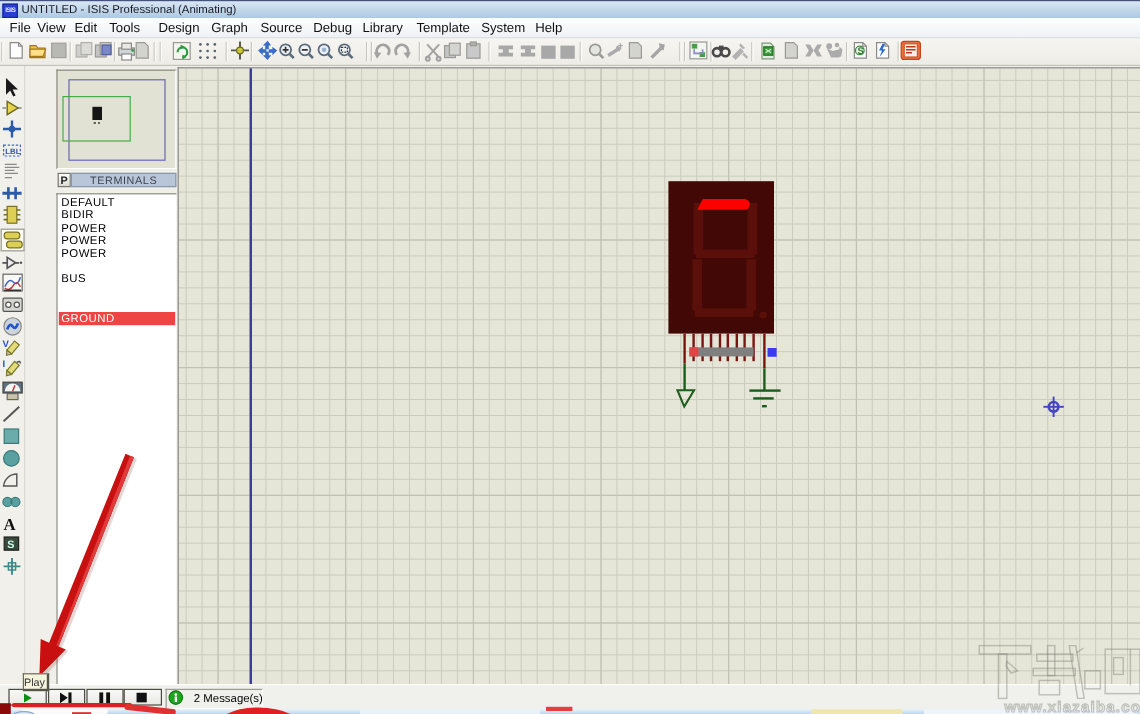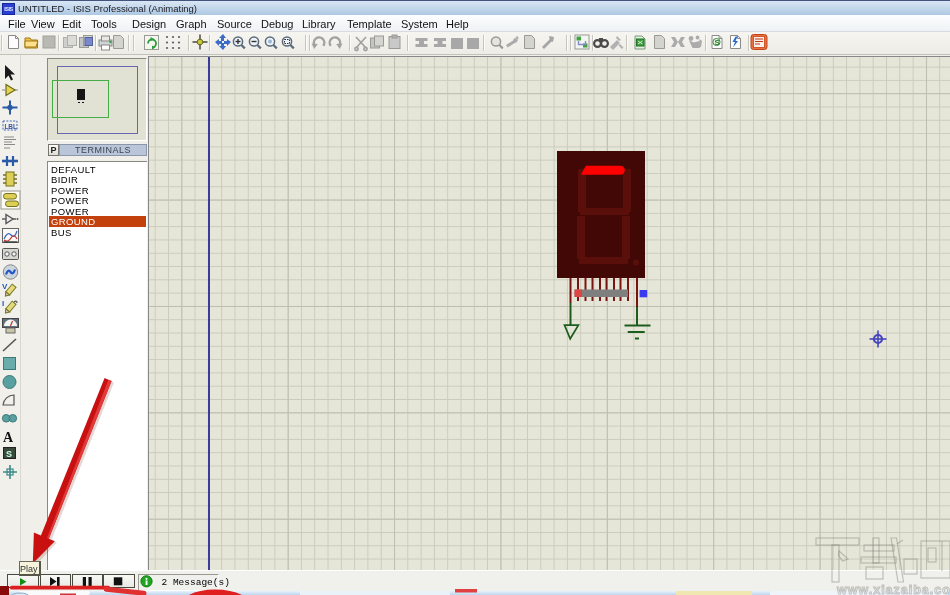--- a/index.html
+++ b/index.html
@@ -36,35 +36,35 @@
 #pv-dots { position:absolute; left:30px; top:42.5px; width:6px; height:1.8px;
   background:linear-gradient(to right,#111 1.8px,transparent 1.8px, transparent 3.8px, #111 3.8px, #111 5.6px, transparent 5.6px); }
 
 #pbtn { position:absolute; left:48px; top:144px; width:11px; height:12px; background:linear-gradient(#fcfcfc,#dcdcd6);
   border:1px solid #77766d; font-size:9px; font-weight:bold; text-align:center; line-height:11px; color:#222;}
 #phead { position:absolute; left:59px; top:144px; width:88px; height:12px; background:#b9c6da;
   border:1px solid #8b97a8; font-size:9px; color:#3c4450; text-align:center; line-height:11px; letter-spacing:0.5px;}
 #plist { position:absolute; left:47px; top:161px; width:100px; height:413px; background:#fff;
   border-left:1px solid #8a897f; border-top:1px solid #8a897f; }
 #plist .it { position:absolute; left:1px; width:97px; height:11px; font-size:9.5px; line-height:11px; padding-left:2px; color:#000; letter-spacing:0.4px;}
-#plist .sel { background:#c2410c; color:#fff; }
+#plist .sel { background:#ef4444; color:#fff;margin-top:44px; }
 
 
 #canvas { position:absolute; left:148px; top:56px; width:802px; height:514px;
   background-color:#e6e6d8;
   background-image:
     linear-gradient(to right,#bfbfb1 1px,transparent 1px),linear-gradient(to bottom,#bfbfb1 1px,transparent 1px),
     linear-gradient(to right,#cbcbbd 1px,transparent 1px),linear-gradient(to bottom,#cbcbbd 1px,transparent 1px);
   background-size:106.4px 106.4px,106.4px 106.4px,13.3px 13.3px,13.3px 13.3px;
   background-position:32.3px 36.2px,32.3px 36.2px,5.7px 9.6px,5.7px 9.6px;
   border-top:1px solid #888;  border-left:1px solid #888; }
 #sheetline { position:absolute; left:58.5px; top:0; width:2px; height:514px; background:#3b3b9e; }
 
 
-#statusbar { position:absolute; left:0; top:570px; width:950px; height:21px; background:#f0f0ec; border-top:1px solid #fff;font-family:Liberation Mono, monospace; }
+#statusbar { position:absolute; left:0; top:570px; width:950px; height:21px; background:#f0f0ec; border-top:1px solid #fff; }
 .sunken { position:absolute; top:3px; height:17px; border:1px solid; border-color:#9b9a92 #ffffff #ffffff #9b9a92; }
 .sbtn { position:absolute; top:2.8px; width:31.5px; height:14px; background:linear-gradient(#f8f8f6,#e9e9e4);
   border:1.5px solid #4a4a42; }
 #msgtext { position:absolute; left:23px; top:2px; font-size:9.5px; color:#000; white-space:nowrap; }
 #runtext { position:absolute; left:6px; top:3px; font-size:9.5px; color:#000; white-space:nowrap; }
 
 
 #taskbar { position:absolute; left:0; top:591px; width:950px; height:4px; background:linear-gradient(#e8f2fb,#bcd6ee); }
 
 

